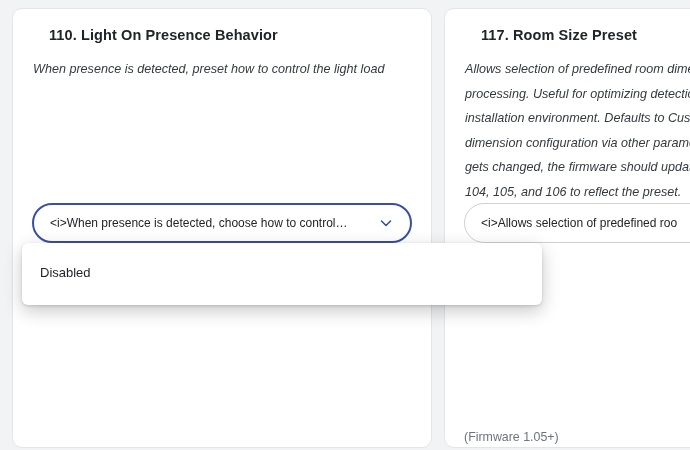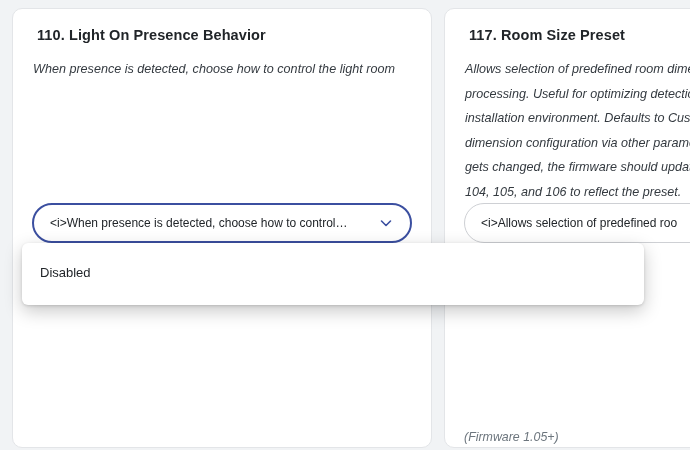--- a/index.html
+++ b/index.html
@@ -41,21 +41,21 @@
     top: 8px;
     width: 420px;
     height: 440px;
     padding: 18px 20px;
   }
 
   .card-title {
     font-size: 14.5px;
     font-weight: bold;
     color: #212529;
-    margin: 0 0 14px 4px;
+    margin: 0 0 14px 16px;
     letter-spacing: .1px;
   }
   .card-desc {
     font-size: 12.6px;
     font-style: italic;
     color: #343a40;
     line-height: 1.95;
     margin: 0;
   }
 
@@ -97,21 +97,21 @@
     height: 16px;
     display: block;
   }
   .chevron svg { display: block; }
 
   
   .dropdown {
     position: absolute;
     left: 22px;
     top: 243px;
-    width: 622px;
+    width: 520px;
     background: #ffffff;
     border-radius: 6px;
     box-shadow: 0 6px 18px rgba(0,0,0,.22), 0 1px 3px rgba(0,0,0,.14);
     padding: 8px 0 10px 0;
     box-sizing: border-box;
     z-index: 20;
   }
   .option {
     font-size: 13px;
     color: #212529;
@@ -122,34 +122,33 @@
     text-overflow: ellipsis;
     cursor: default;
   }
 
   
   .firmware-note {
     position: absolute;
     left: 464px;
     top: 430px;
     font-size: 12.4px;
-    font-style: italic;
     color: #6c757d;
     white-space: nowrap;
     z-index: 5;
   }
 </style>
 </head>
 <body>
 
 <div class="stage">
 
   <div class="card card-left">
     <div class="card-title">110. Light On Presence Behavior</div>
-    <div class="card-desc">When presence is detected, choose how to control the light room</div>
+    <div class="card-desc">When presence is detected, preset how to control the light load</div>
   </div>
 
   <div class="card card-right">
     <div class="card-title">117. Room Size Preset</div>
     <div class="card-desc">
       <div>Allows selection of predefined room dimens</div>
       <div>processing. Useful for optimizing detection</div>
       <div>installation environment. Defaults to Custor</div>
       <div>dimension configuration via other paramete</div>
       <div>gets changed, the firmware should update p</div>

